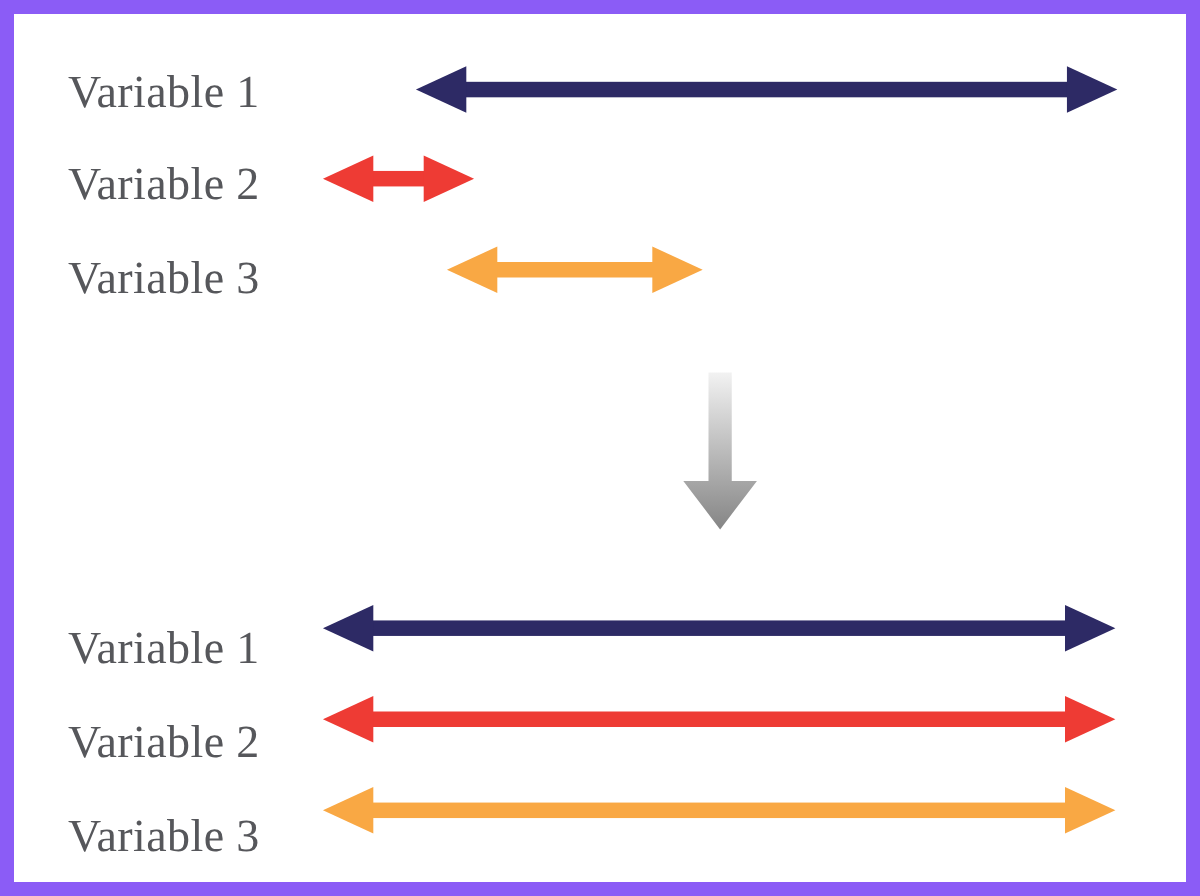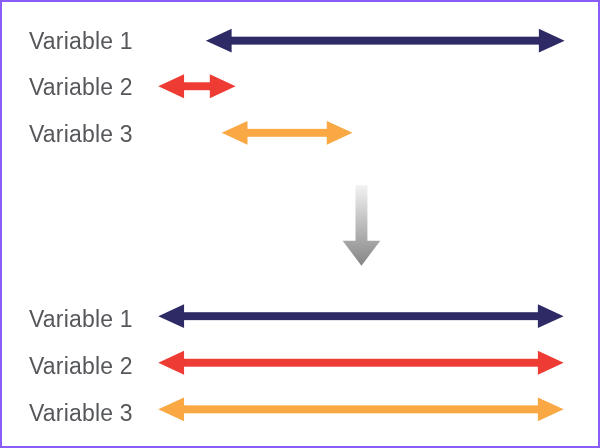--- a/index.html
+++ b/index.html
@@ -1,24 +1,24 @@
 <!DOCTYPE html>
 <html><head>
 <meta charset="utf-8">
 <style>
   html, body { margin: 0; padding: 0; background: #ffffff; }
   .figure {
     position: relative;
     width: 600px;
     height: 448px;
     box-sizing: border-box;
-    border: 2px solid #8b5cf6;
+    border: 7px solid #8b5cf6;
     background: #ffffff;
     overflow: hidden;
-    font-family: Liberation Sans, sans-serif;
+    font-family: Liberation Serif, serif;
   }
   .row-label {
     position: absolute;
     left: 27px;
     transform: translateY(-50%);
     font-size: 23px;
     letter-spacing: 0.2px;
     color: #56575b;
     white-space: nowrap;
     line-height: 1;

